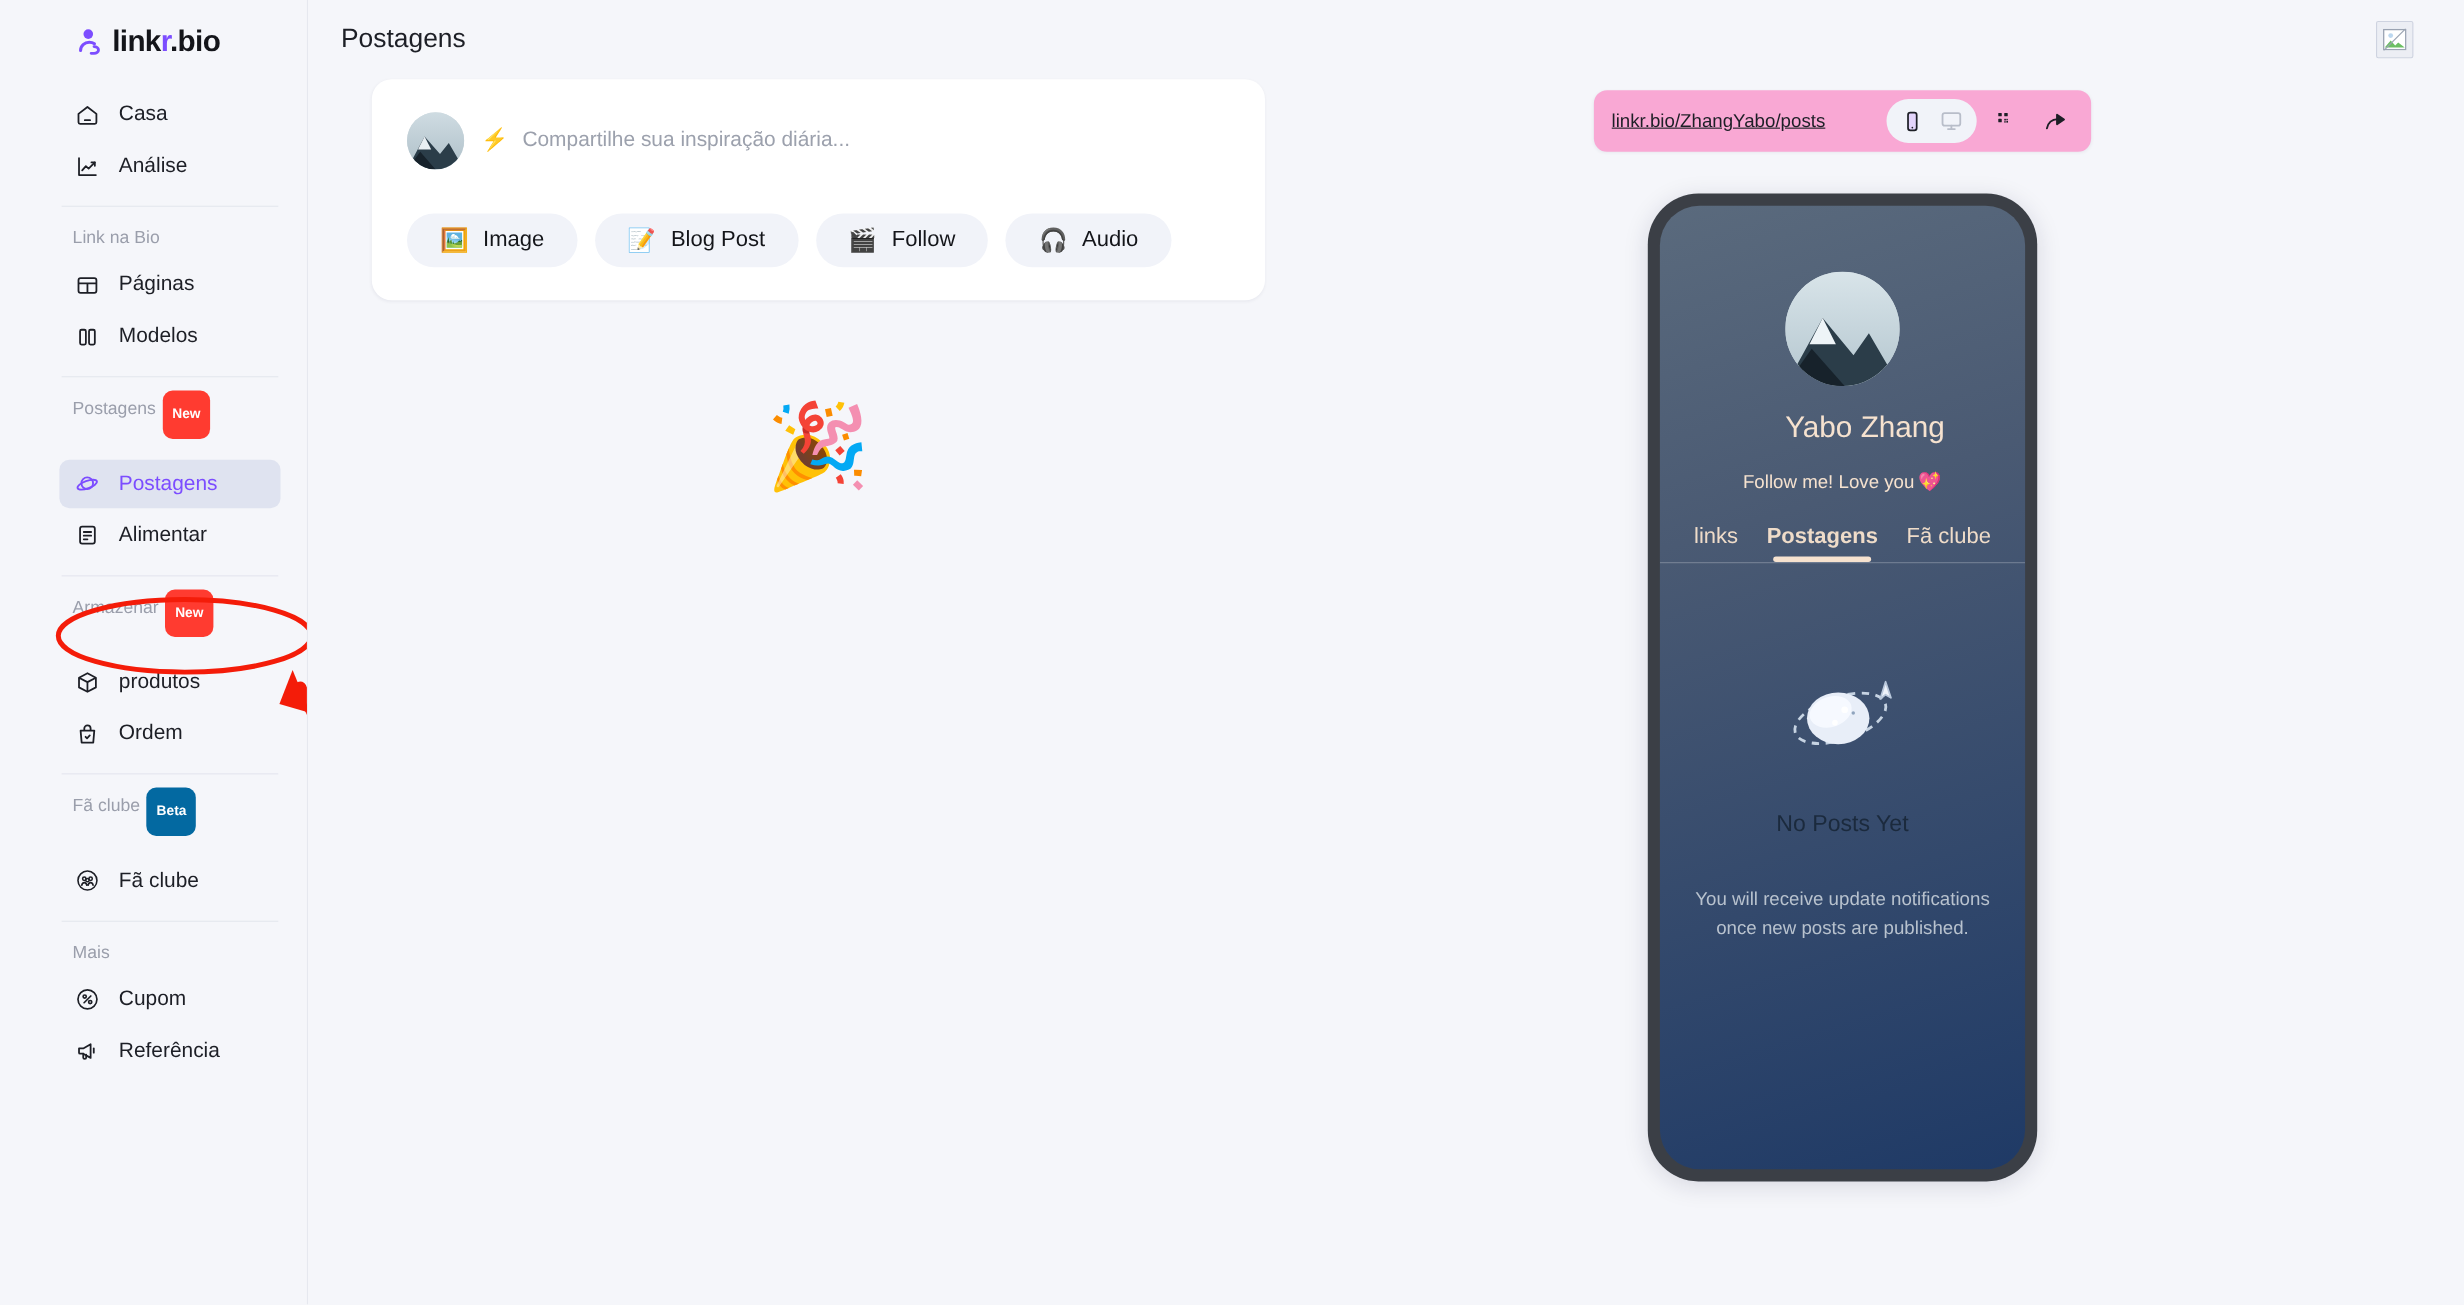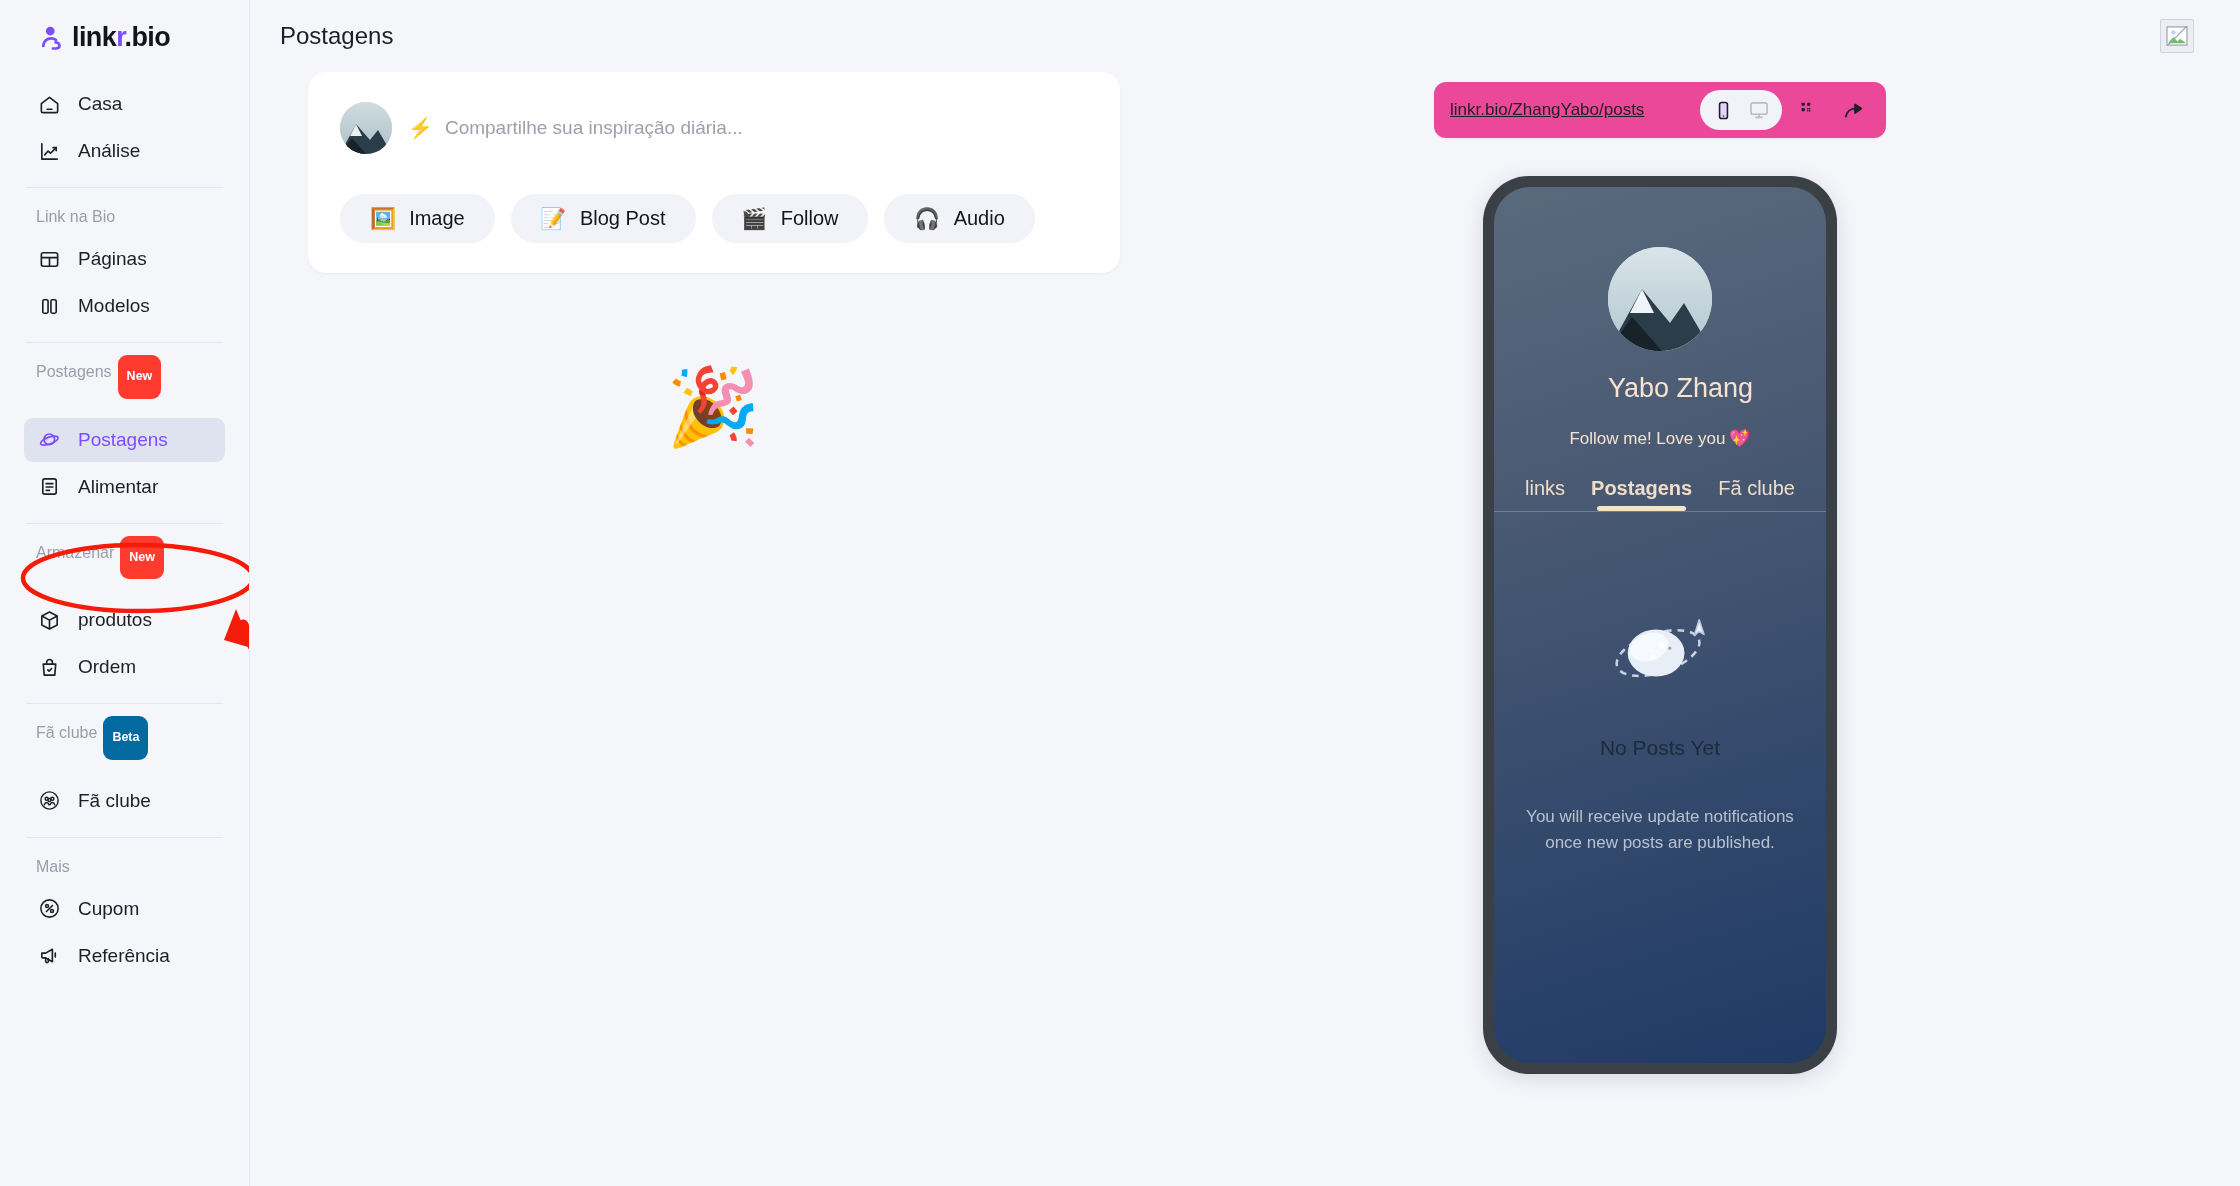--- a/index.html
+++ b/index.html
@@ -12,20 +12,21 @@
   .app { display: flex; width: 2240px; height: 1186px; position: relative; }
 
   
   .sidebar {
     width: 250px; flex: 0 0 250px;
     background: #f5f6fa;
     border-right: 1px solid #e6e8ef;
     padding: 0 24px;
     position: relative;
     overflow: hidden;
+    margin-left: 30px;
   }
   .logo-row { display: flex; align-items: center; gap: 6px; padding: 22px 0 26px 14px; }
   .logo-mark { width: 28px; height: 28px; flex: 0 0 28px; }
   .logo-text { font-size: 27px; font-weight: 700; color: #14151a; letter-spacing: -0.6px; }
   .logo-text .accent { color: #7c4dff; }
 
   .nav-item {
     display: flex; align-items: center; gap: 16px;
     padding: 9px 12px; margin: 3px 0;
     border-radius: 9px;
@@ -111,21 +112,21 @@
 
   
   .empty { margin-top: 96px; text-align: center; width: 812px; }
   .empty-emoji { font-size: 76px; line-height: 1; }
   .empty-title { margin-top: 30px; font-size: 20px; color: #8d929e; }
   .empty-body { margin-top: 6px; font-size: 20px; color: #8d929e; line-height: 1.6; max-width: 430px; margin-left: auto; margin-right: auto; }
 
   
   .urlbar {
     width: 452px; height: 56px;
-    background: #ec4899; border-radius: 12px;
+    background: #f9a8d4; border-radius: 12px;
     display: flex; align-items: center;
     padding: 0 16px; gap: 10px;
     box-shadow: 0 1px 3px rgba(20,25,60,.05);
   }
   .url-link {
     font-size: 17px; color: #1d1f26;
     text-decoration: underline; cursor: pointer;
     flex: 1 1 auto; white-space: nowrap; overflow: hidden;
   }
   .devtoggle {

